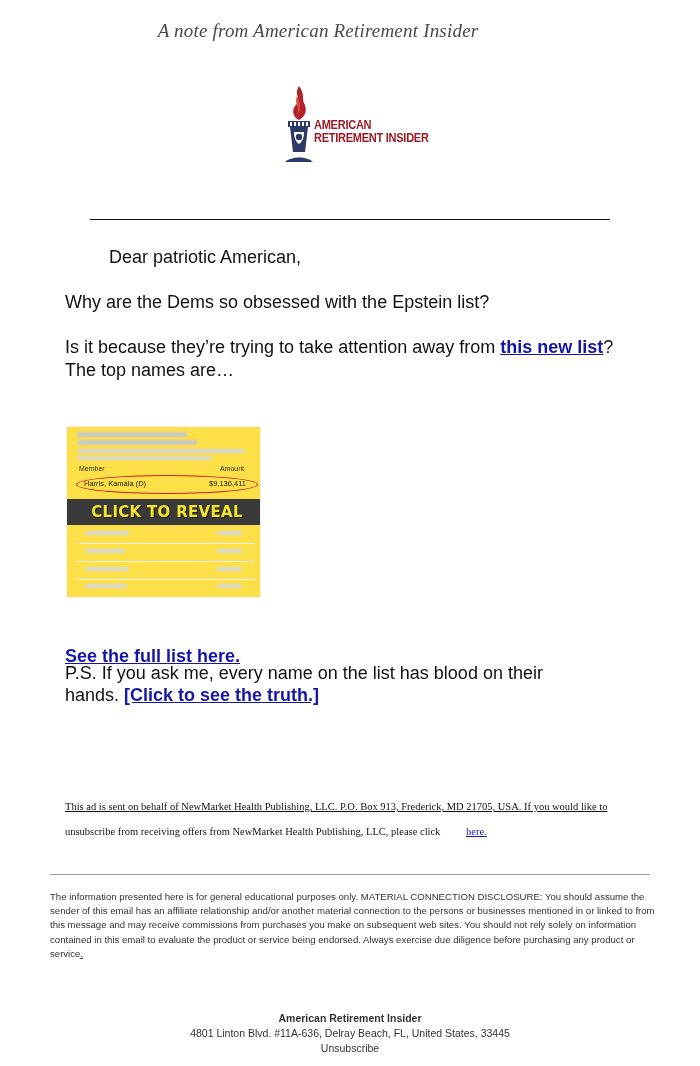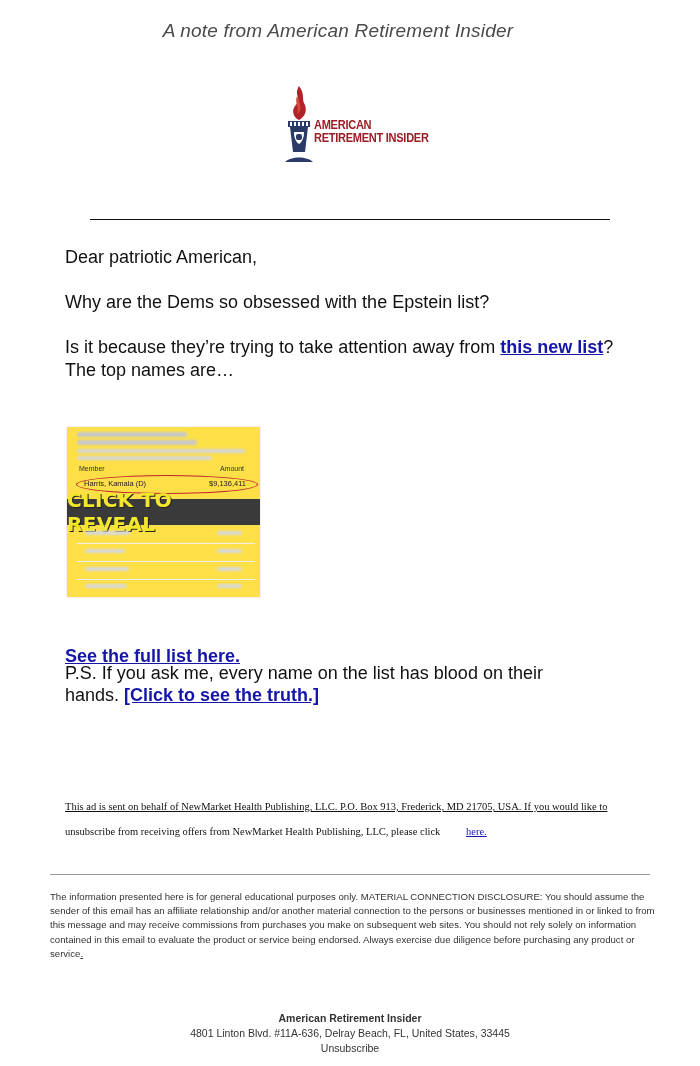--- a/index.html
+++ b/index.html
@@ -1,31 +1,31 @@
 <!DOCTYPE html>
 <html><head>
 <meta charset="utf-8">
 <style>
   html, body { margin:0; padding:0; background:#ffffff; }
   body { width:700px; height:1066px; position:relative; overflow:hidden; font-family:"Liberation Sans", sans-serif; color:#000; }
-  .header-note { position:absolute; top:20px; left:0; width:636px; text-align:center; font-family:Liberation Sans, sans-serif; font-style:italic; font-size:19px; color:#4a4a4a; letter-spacing:0.2px;padding-left:20px; }
+  .header-note { position:absolute; top:20px; left:0; width:636px; text-align:center; font-family:Liberation Serif, serif; font-style:italic; font-size:19px; color:#4a4a4a; letter-spacing:0.2px; }
   .logo { position:absolute; top:84px; left:283px; width:140px; height:82px; }
   .logo-text { position:absolute; left:31px; top:35px; font-family:"Liberation Sans", sans-serif; font-weight:bold; color:#9b1c24; font-size:12px; line-height:13px; letter-spacing:-0.3px; transform:scaleX(0.92); transform-origin:left; white-space:nowrap; }
   .rule-top { position:absolute; top:219px; left:90px; width:520px; height:1px; background:#111; }
   .body-text { position:absolute; left:65px; font-size:18px; color:#111; white-space:nowrap; }
   .link { color:#1515a8; font-weight:bold; text-decoration:underline; cursor:pointer; }
   .preview { position:absolute; left:66px; top:426px; width:193px; height:170px; background:#fde047; border:1px solid #f0f0f0; overflow:hidden; cursor:pointer; }
   .blur-line { position:absolute; height:5px; background:#c8c8c8; border-radius:2px; filter:blur(1.2px); }
   .pv-head { position:absolute; font-size:7px; color:#333; }
   .pv-row-line { position:absolute; left:10px; width:178px; height:1px; background:#eee; }
   .circle { position:absolute; left:9px; top:48px; width:180px; height:17px; border:1.5px solid #c0262e; border-radius:50%; }
   .harris { position:absolute; left:17px; top:52px; font-size:7.5px; color:#222; }
   .amount { position:absolute; right:14px; top:52px; font-size:7.5px; color:#222; }
   .reveal-bar { position:absolute; left:0; top:72px; width:200px; height:26px; background:#3a3a3a; display:flex; align-items:center; justify-content:center; }
-  .reveal-bar span { font-family:"DejaVu Sans", sans-serif; font-weight:bold; color:#f3e72b; font-size:20px; letter-spacing:0.3px; text-shadow:1px 1px 0 #222; }
+  .reveal-bar span { font-family:"DejaVu Sans", sans-serif; font-weight:bold; color:#f3e72b; font-size:15px; letter-spacing:0.3px; text-shadow:1px 1px 0 #222; }
   .legal { position:absolute; left:65px; font-family:"Liberation Serif", serif; font-size:10.5px; color:#111; white-space:nowrap; }
   .legal a { color:#1515a8; text-decoration:underline;margin-left:23px; }
   .rule-bottom { position:absolute; top:874px; left:50px; width:600px; height:1px; background:#999; }
   .disclosure { position:absolute; top:890px; left:50px; width:605px; font-size:9.6px; line-height:14.2px; color:#333; }
   .footer { position:absolute; top:1011px; left:0; width:700px; text-align:center; font-size:10.5px; line-height:15px; color:#333; }
   .footer .name { font-weight:bold; }
   .footer .unsub { cursor:pointer; }
 </style>
 </head>
 <body>
@@ -48,21 +48,21 @@
     <path d="M2 78 C8 72 24 72 30 78 Z" fill="#2b3a67"></path>
   </svg>
   <div class="logo-text">
     <div>AMERICAN</div>
     <div>RETIREMENT INSIDER</div>
   </div>
 </div>
 
 <div class="rule-top"></div>
 
-<div class="body-text" style="top:247px;">Dear patriotic American,</div>
+<div class="body-text" style="top:247px;margin-left:44px;">Dear patriotic American,</div>
 <div class="body-text" style="top:292px;">Why are the Dems so obsessed with the Epstein list?</div>
 <div class="body-text" style="top:337px;">
   <span>Is it because they’re trying to take attention away from </span><a class="link">this new list</a><span>?</span>
 </div>
 <div class="body-text" style="top:360px;">The top names are…</div>
 
 <div class="preview">
   <div class="blur-line" style="left:10px;top:5px;width:110px;"></div>
   <div class="blur-line" style="left:10px;top:13px;width:120px;"></div>
   <div class="blur-line" style="left:10px;top:22px;width:168px;height:4px;background:#d6d6d6;"></div>

